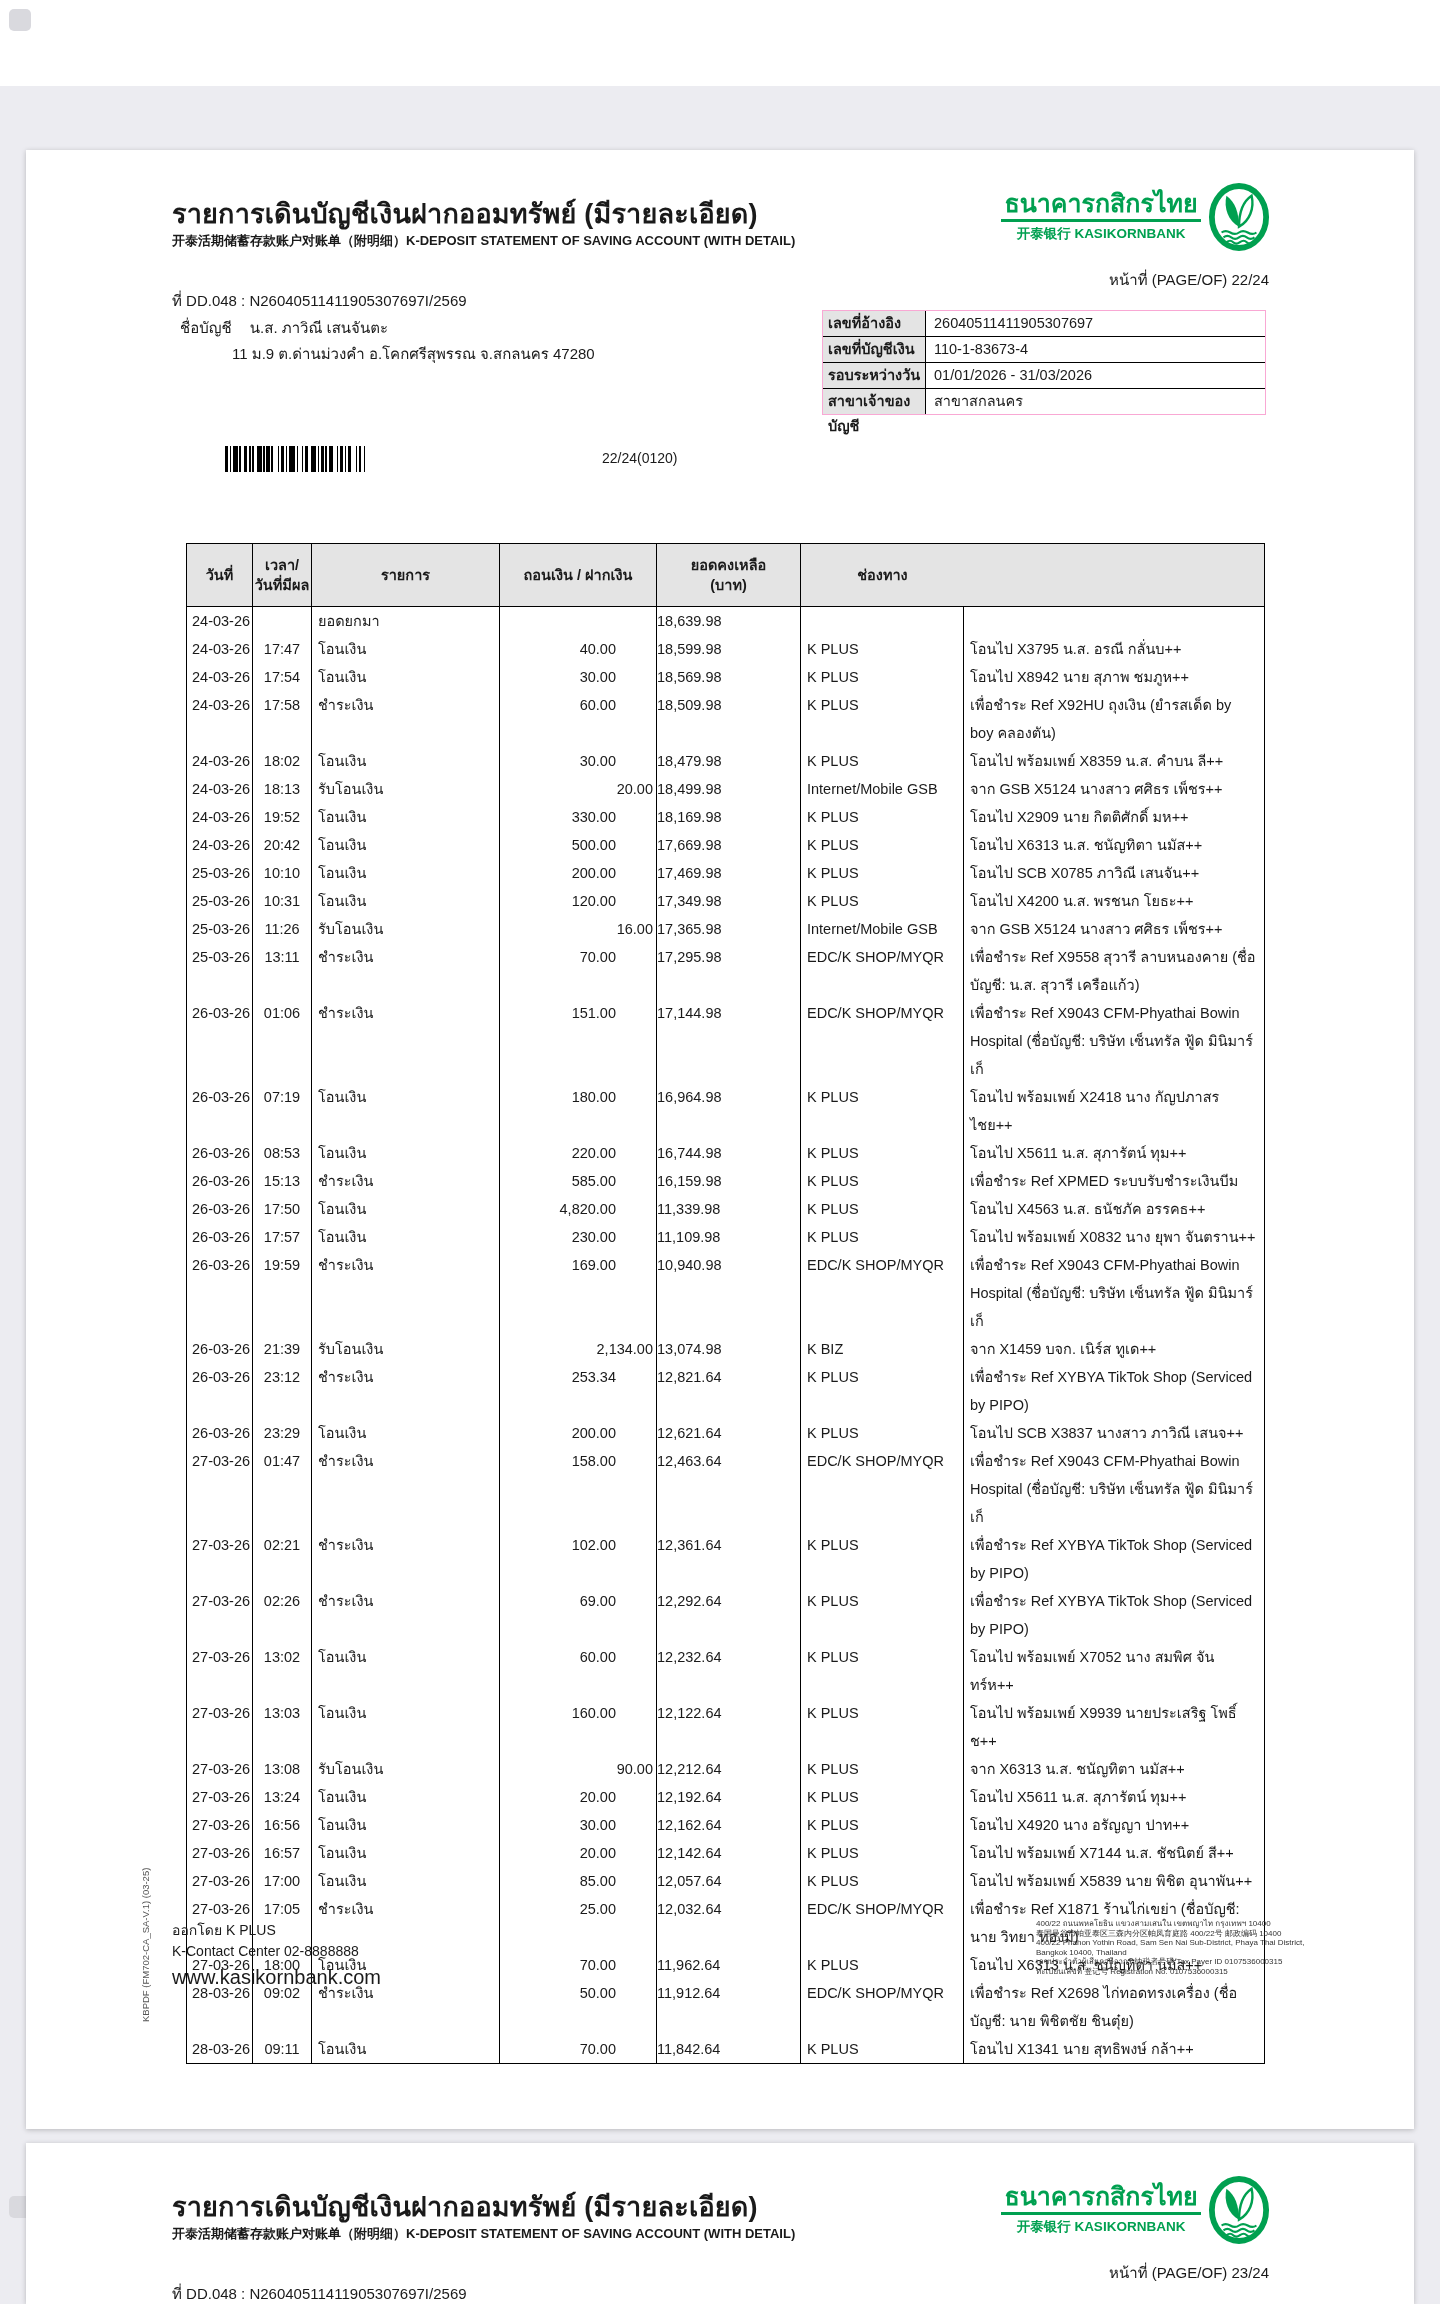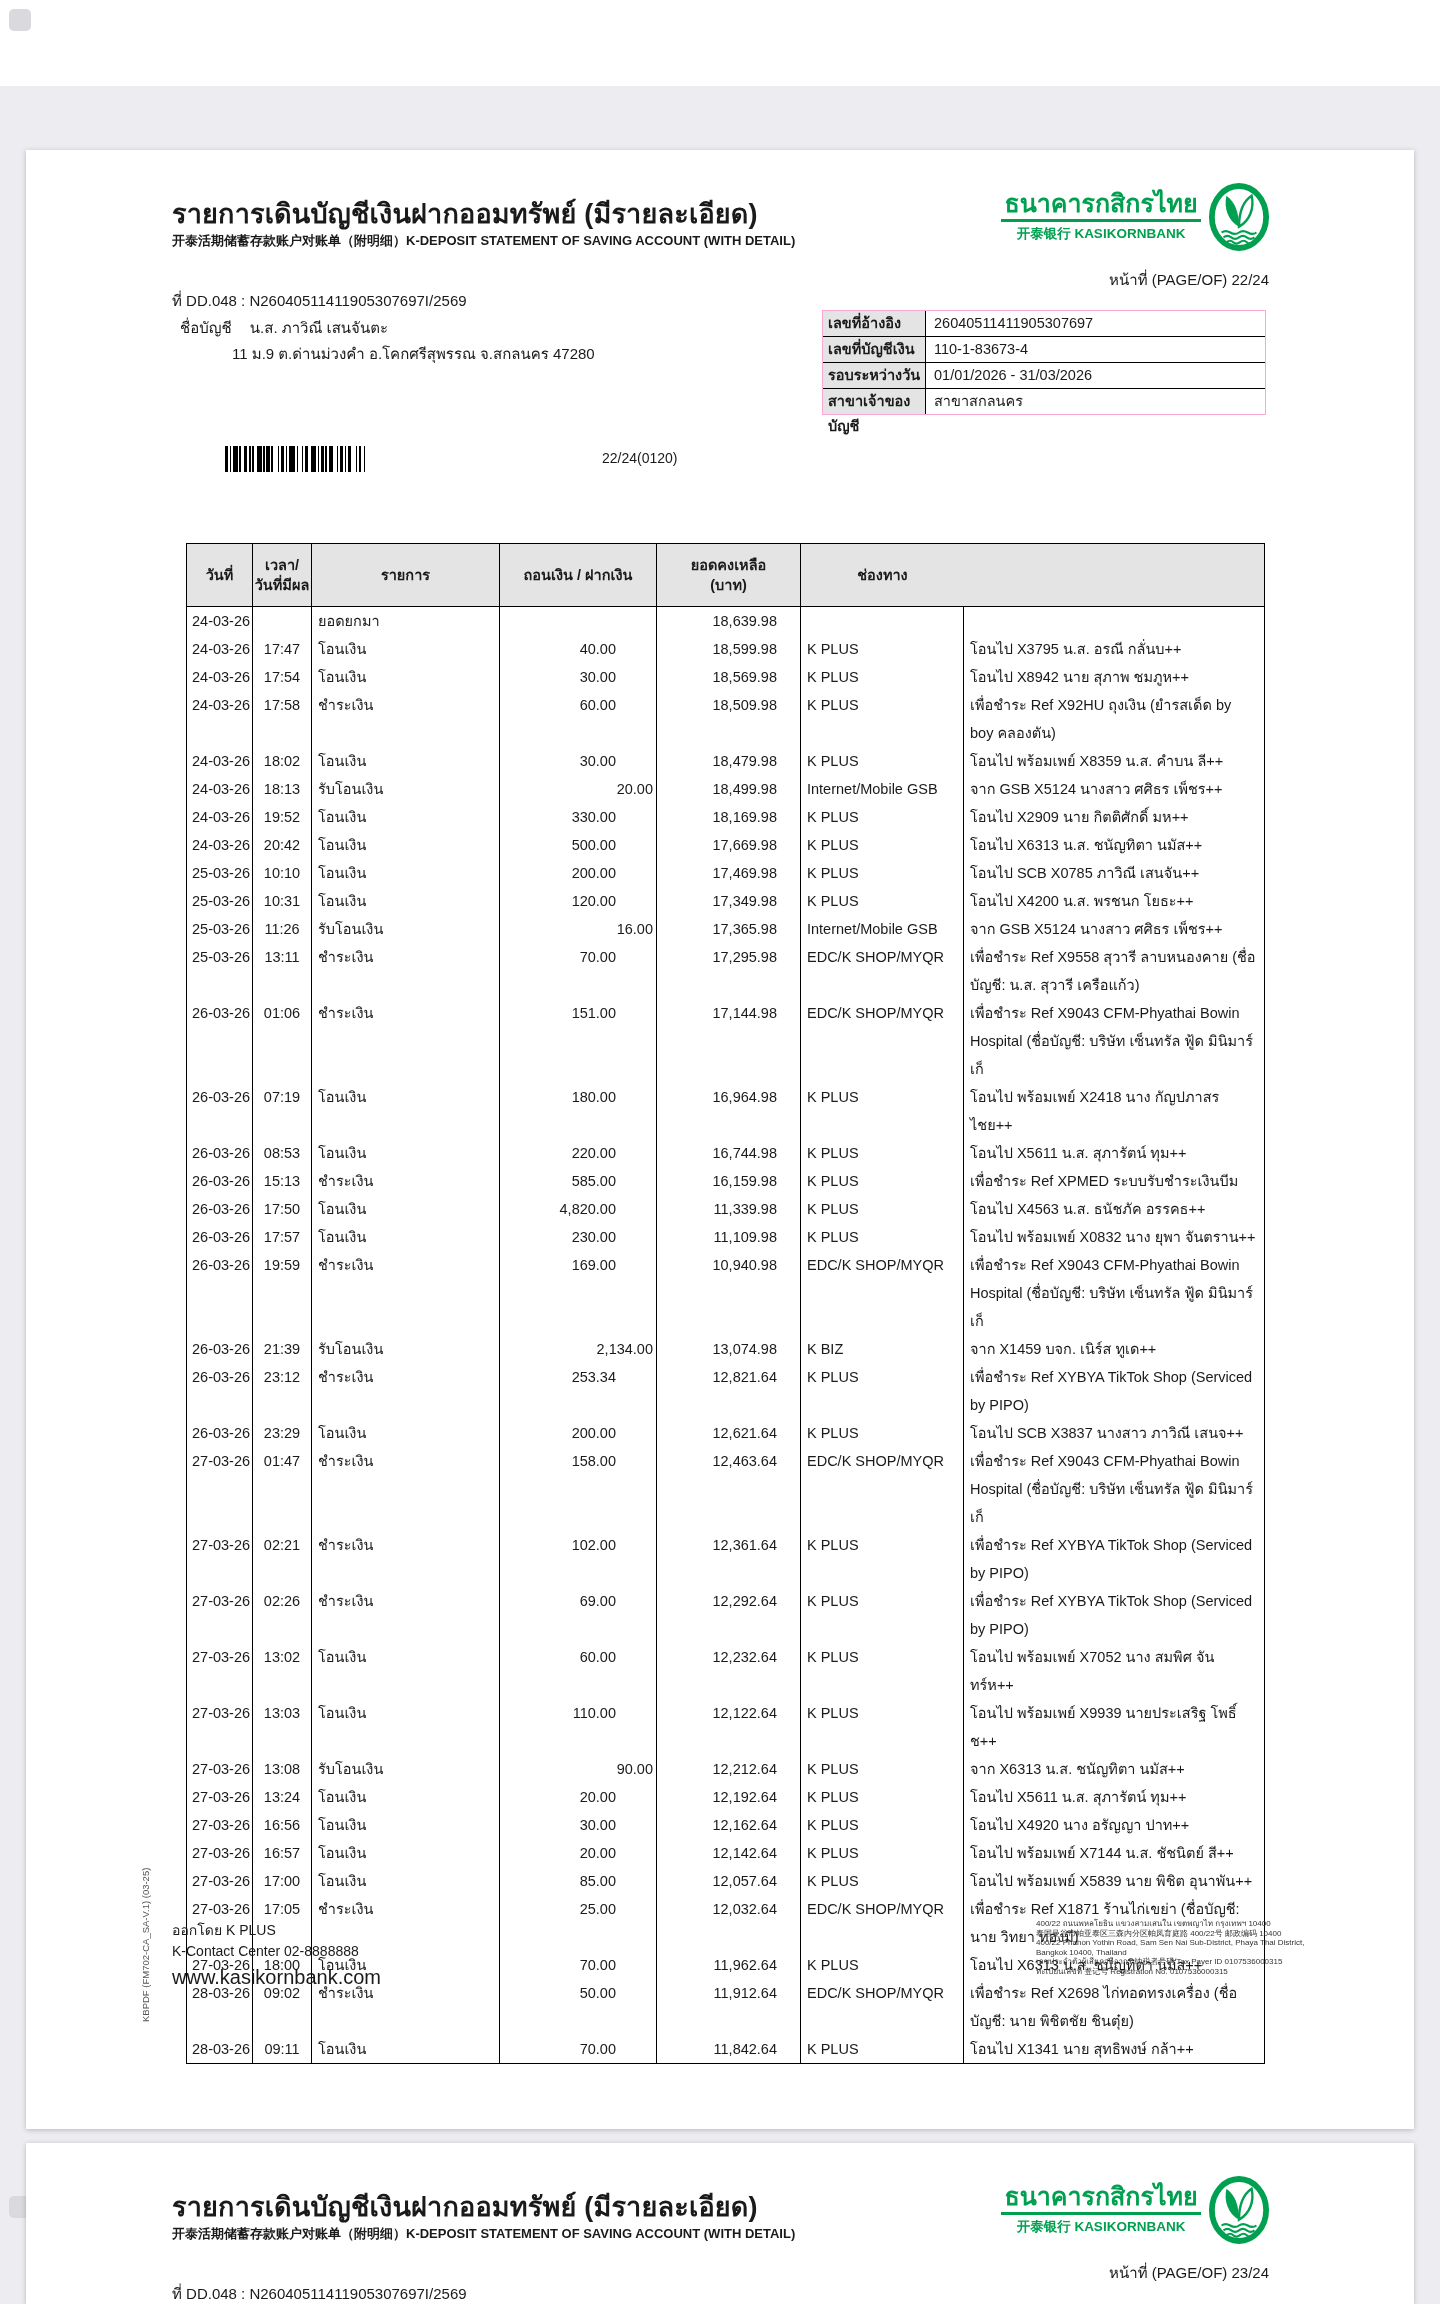--- a/index.html
+++ b/index.html
@@ -58,21 +58,21 @@
   .col5{width:144px;} .col6{width:163px;} .col7{width:298px;}
   .trow{display:flex;align-items:stretch;}
   .trow .c{box-sizing:border-box;line-height:28px;min-height:28px;}
   .c-date{padding-left:5px;}
   .c-time{text-align:center;}
   .c-desc{padding-left:6px;}
   .c-amt{text-align:right;}
   .c-amt .amt{display:block;}
   .c-amt .amt.w{padding-right:40px;}
   .c-amt .amt.d{padding-right:3px;}
-  .c-bal{text-align:right;padding-right:23px;}
+  .c-bal{text-align:left;padding-right:23px;}
   .c-ch{padding-left:6px;}
   .c-detail{padding-left:6px;padding-right:6px;}
 
   
   .foot-left{position:absolute;left:146px;top:1770px;font-size:14px;line-height:21px;}
   .foot-left .site{font-size:20px;margin-top:5px;}
   .foot-right{position:absolute;left:1010px;top:1769px;width:270px;font-size:8px;line-height:9.5px;color:#333;}
   .side-code{
     position:absolute;left:114px;top:1872px;width:300px;
     font-size:9.5px;color:#555;
@@ -533,21 +533,21 @@
     <div class="c col5 c-bal">12,232.64</div>
     <div class="c col6 c-ch">K PLUS</div>
     <div class="c col7 c-detail">โอนไป พร้อมเพย์ X7052 นาง สมพิศ จันทร์ห++</div>
   </div>
 
   <div class="trow">
     <div class="c col1 c-date">27-03-26</div>
     <div class="c col2 c-time">13:03</div>
     <div class="c col3 c-desc">โอนเงิน</div>
     <div class="c col4 c-amt">
-            <span class="amt w">110.00</span>
+            <span class="amt w">160.00</span>
           </div>
     <div class="c col5 c-bal">12,122.64</div>
     <div class="c col6 c-ch">K PLUS</div>
     <div class="c col7 c-detail">โอนไป พร้อมเพย์ X9939 นายประเสริฐ โพธิ์ช++</div>
   </div>
 
   <div class="trow">
     <div class="c col1 c-date">27-03-26</div>
     <div class="c col2 c-time">13:08</div>
     <div class="c col3 c-desc">รับโอนเงิน</div>

